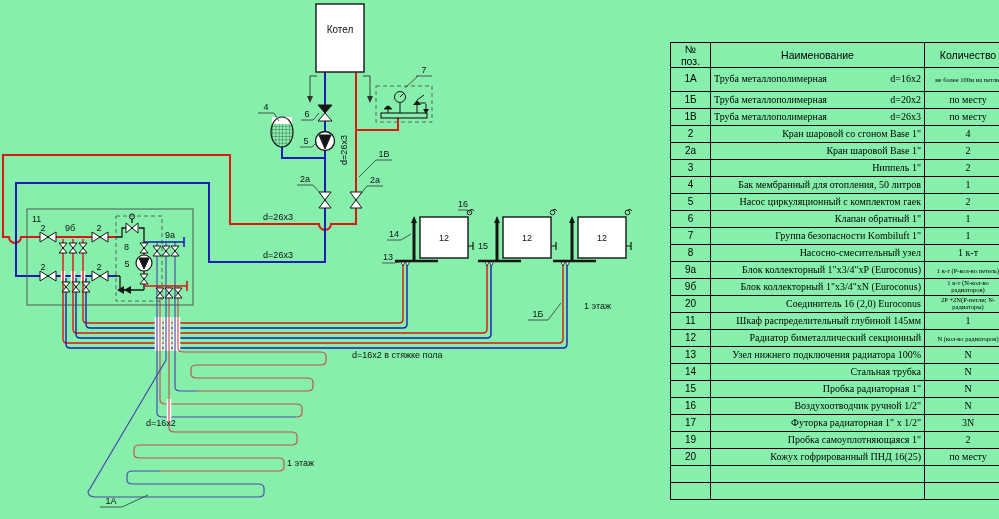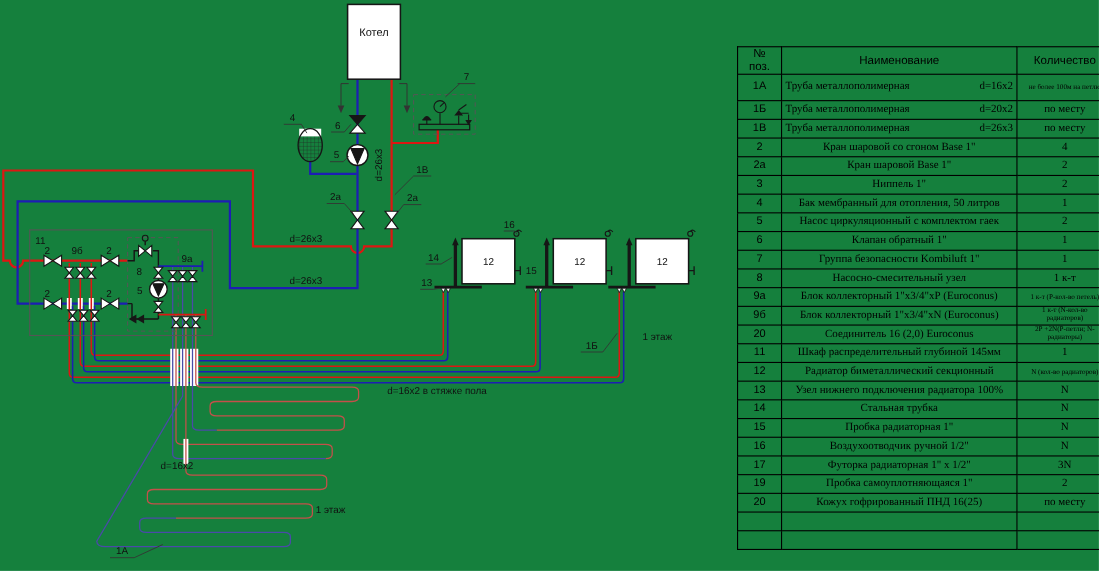--- a/index.html
+++ b/index.html
@@ -1,29 +1,29 @@
 <!DOCTYPE html>
 <html style="--supply: #dd1612; --return: #1d1db4; --serp-supply: #c4504a; --serp-return: #4a4aa8; --ink: #161616;"><head>
 <meta charset="utf-8">
 <style>
   html,body{margin:0;padding:0;background:#ffffff;}
-  .screen{position:relative;width:999px;height:519px;background:#15803d;overflow:hidden;
+  .screen{position:relative;width:999px;height:519px;background:#86efac;overflow:hidden;
           font-family:"Liberation Sans", sans-serif;}
   svg{position:absolute;left:0;top:0;}
   .dlab{font:9px "Liberation Sans", sans-serif;fill:#111;}
   .dlab-big{font:10px "Liberation Sans", sans-serif;fill:#111;}
   
   .spec-wrap{position:absolute;left:655px;top:42px;width:341px;}
   table.spec{border-collapse:collapse;width:341px;table-layout:fixed;
              font-family:"Liberation Serif", serif;color:#000;margin-left:15px;}
   table.spec td,table.spec th{border:1px solid #000;padding:0 3px;overflow:hidden;}
   table.spec th{font:10.5px "Liberation Sans", sans-serif;height:21px;text-align:center;font-weight:normal;}
   table.spec td{height:16px;font-size:10px;line-height:1.05;}
   td.pos{text-align:center;font-family:"Liberation Sans", sans-serif;font-size:9.5px;}
-  td.name{text-align:center;}
+  td.name{text-align:right;}
   td.name .nm-wrap{display:flex;justify-content:space-between;align-items:center;}
   td.qty{text-align:center;}
   td.qty .small{display:inline-block;font-size:6.5px;line-height:1.15;max-width:66px;
                 font-family:"Liberation Serif", serif;}
   tr.tall td{height:23px;}
 </style>
 </head>
 <body>
 
 <div class="screen">

